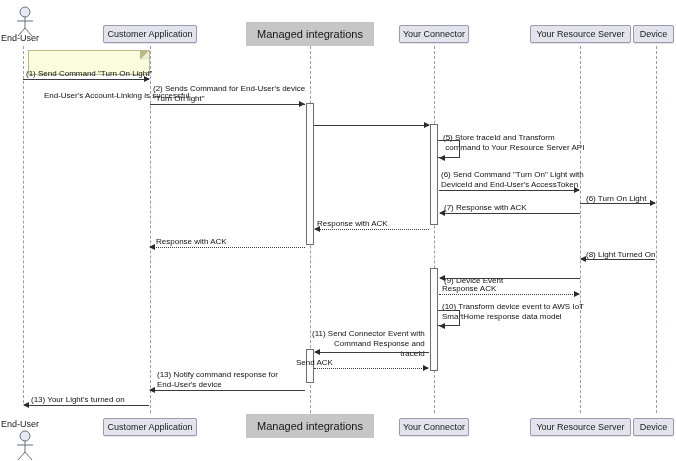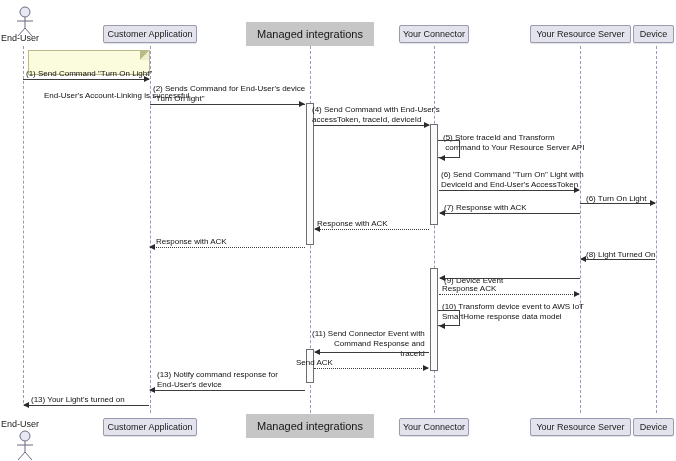--- a/index.html
+++ b/index.html
@@ -213,22 +213,20 @@
 
   <div class="msg-label" style="left:26px; top:69px;">(1) Send Command "Turn On Light"</div>
   <div class="msg-line" style="left:23px; top:79px; width:126px;"></div>
   <div class="arrow-head right" style="left:144px; top:76px;"></div>
 
   <div class="msg-label" style="left:153px; top:84px;">(2) Sends Command for End-User's device
 "Turn On light"</div>
   <div class="msg-line" style="left:150px; top:104px; width:155px;"></div>
   <div class="arrow-head right" style="left:299px; top:101px;"></div>
 
-  <div class="msg-label" style="left:312px; top:105px;">(4) Send Command with End-User's
-accessToken, traceId, deviceId</div>
   <div class="msg-line" style="left:314px; top:125px; width:115px;"></div>
   <div class="arrow-head right" style="left:424px; top:122px;"></div>
 
   <div class="msg-label" style="left:443px; top:133px;">(5) Store traceId and Transform
  command to Your Resource Server API</div>
   <div class="self-msg" style="left:438px; top:140px; width:22px; height:18px;"></div>
   <div class="arrow-head left" style="left:439px; top:155px;"></div>
 
   <div class="msg-label" style="left:441px; top:170px;">(6) Send Command "Turn On" Light with
 DeviceId and End-User's AccessToken</div>

